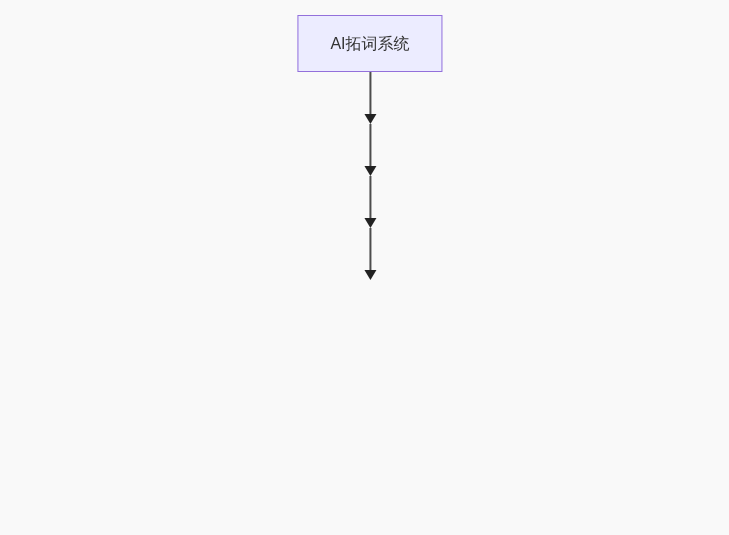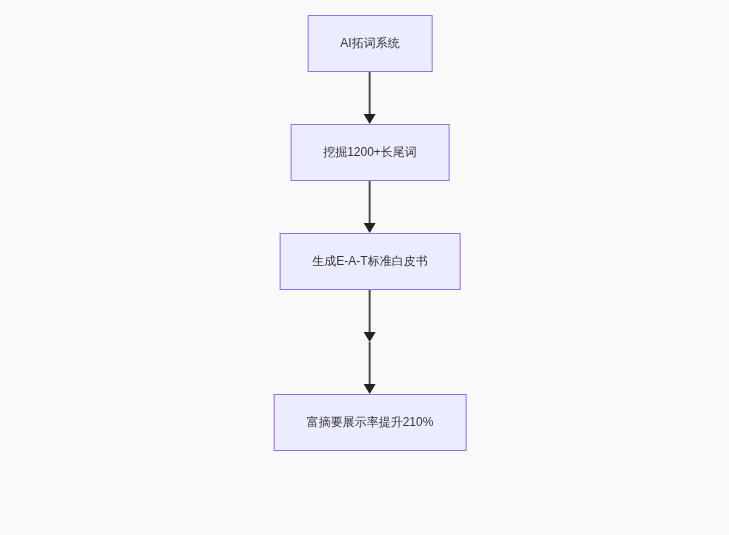--- a/index.html
+++ b/index.html
@@ -28,21 +28,21 @@
     height: 57px;
     padding: 0 32px;
     background: #ECECFF;
     border: 1px solid #9370DB;
     display: flex;
     align-items: center;
     justify-content: center;
     white-space: nowrap;
   }
   .flow-node .node-label {
-    font-size: 12px;
+    font-size: 16px;
     color: #333333;
     line-height: 1.2;
   }
   .flow-arrow {
     height: 52px;
     display: flex;
     flex-direction: column;
     align-items: center;
   }
   .arrow-line {
@@ -66,41 +66,32 @@
 
   <div class="flow-node">
     <span class="node-label">AI拓词系统</span>
   </div>
 
   <div class="flow-arrow">
     <div class="arrow-line"></div>
     <div class="arrow-head"></div>
   </div>
 
-  <div class="flow-node">
-    <span class="node-label">挖掘1200+长尾词</span>
-  </div>
-
-  <div class="flow-arrow">
-    <div class="arrow-line"></div>
-    <div class="arrow-head"></div>
-  </div>
-
-  <div class="flow-node">
-    <span class="node-label">生成E-A-T标准白皮书</span>
-  </div>
 
   <div class="flow-arrow">
     <div class="arrow-line"></div>
     <div class="arrow-head"></div>
   </div>
 
 
   <div class="flow-arrow">
     <div class="arrow-line"></div>
     <div class="arrow-head"></div>
   </div>
 
-  <div class="flow-node">
-    <span class="node-label">富摘要展示率提升210%</span>
+
+  <div class="flow-arrow">
+    <div class="arrow-line"></div>
+    <div class="arrow-head"></div>
   </div>
+
 
 </div>
 
 </body></html>

